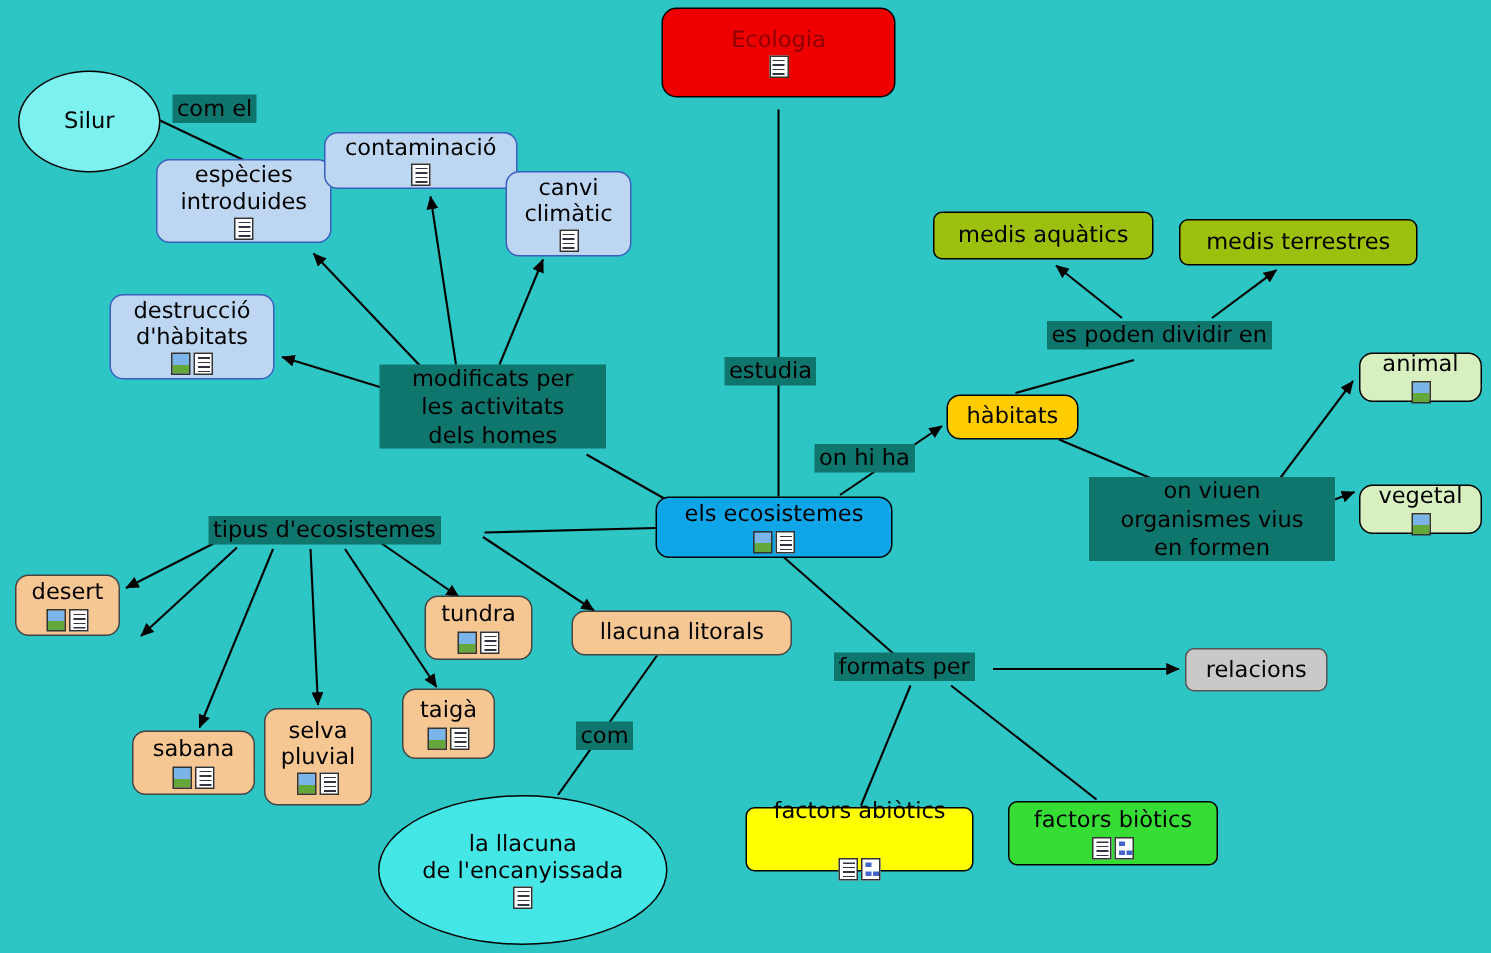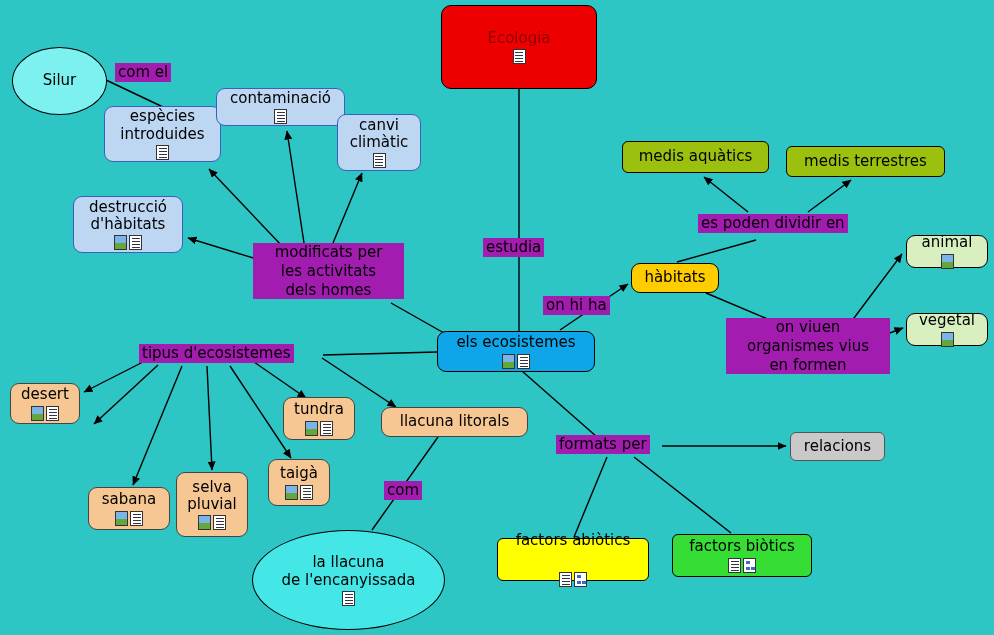--- a/index.html
+++ b/index.html
@@ -30,38 +30,38 @@
   .image-icon{
     background:linear-gradient(to bottom,#7ab4e8 0 55%,#64a83c 55% 100%);
   }
   .diagram-icon{
     background:
       linear-gradient(#4466cc,#4466cc) 2px 2px/4px 3px no-repeat,
       linear-gradient(#4466cc,#4466cc) 7px 8px/4px 3px no-repeat,
       linear-gradient(#4466cc,#4466cc) 2px 8px/4px 3px no-repeat,#fff;
   }
   .link-label{
-    position:absolute;z-index:1;background:#a21caf;padding:0 3px;
+    position:absolute;z-index:1;background:#0f766e;padding:0 3px;
     text-align:center;white-space:pre-line;line-height:1.25;
   }
   
   .c-red{background:#ee0000;color:#8b0000;}
   .c-blue{background:#bdd7f2;border-color:#3a5fc0;}
   .c-orange{background:#f7941e;}
   .c-gold{background:#ffcc00;}
   .c-olive{background:#9cc00e;border-radius:6px;}
   .c-palegreen{background:#d8f0c0;}
   .c-peach{background:#f6c793;border-color:#444;}
   .c-cyan{background:#7df0f0;border-radius:50%;}
   .c-bigcyan{background:#45e6e6;border-radius:50%;}
   .c-gray{background:#c9c9c9;border-color:#555;border-radius:6px;}
   .c-yellow{background:#ffff00;border-radius:6px;}
   .c-green{background:#35dd35;border-radius:6px;}
   
-  #n-ecologia{left:441px;top:5px;width:156px;height:84px;border-radius:10px;}
+  #n-ecologia{left:441px;top:5px;width:156px;height:60px;border-radius:10px;}
   #n-silur{left:12px;top:47px;width:95px;height:68px;}
   #n-especies{left:104px;top:106px;width:117px;height:56px;}
   #n-contaminacio{left:216px;top:88px;width:129px;height:38px;}
   #n-canvi{left:337px;top:114px;width:84px;height:57px;}
   #n-destruccio{left:73px;top:196px;width:110px;height:57px;}
   #n-ecosistemes{left:437px;top:331px;width:158px;height:41px;}
   #n-habitats{left:631px;top:263px;width:88px;height:30px;}
   #n-medisaquatics{left:622px;top:141px;width:147px;height:32px;}
   #n-medisterrestres{left:786px;top:146px;width:159px;height:31px;}
   #n-animal{left:906px;top:235px;width:82px;height:33px;}
@@ -193,21 +193,21 @@
     <span class="node-label">medis terrestres</span>
   </div>
 
   <div class="node c-palegreen" id="n-animal" style="background-color: rgb(216, 240, 192);">
     <span class="node-label">animal</span>
     <span class="icon-row">
         <span class="icon image-icon"></span>
       </span>
   </div>
 
-  <div class="node c-palegreen" id="n-vegetal" style="background-color: rgb(216, 240, 192);">
+  <div class="node c-palegreen" id="n-vegetal" style="background-color: rgb(216, 240, 192); margin-top: 10px;">
     <span class="node-label">vegetal</span>
     <span class="icon-row">
         <span class="icon image-icon"></span>
       </span>
   </div>
 
   <div class="node c-peach" id="n-desert" style="background-color: rgb(246, 199, 147);">
     <span class="node-label">desert</span>
     <span class="icon-row">
         <span class="icon image-icon"></span>

